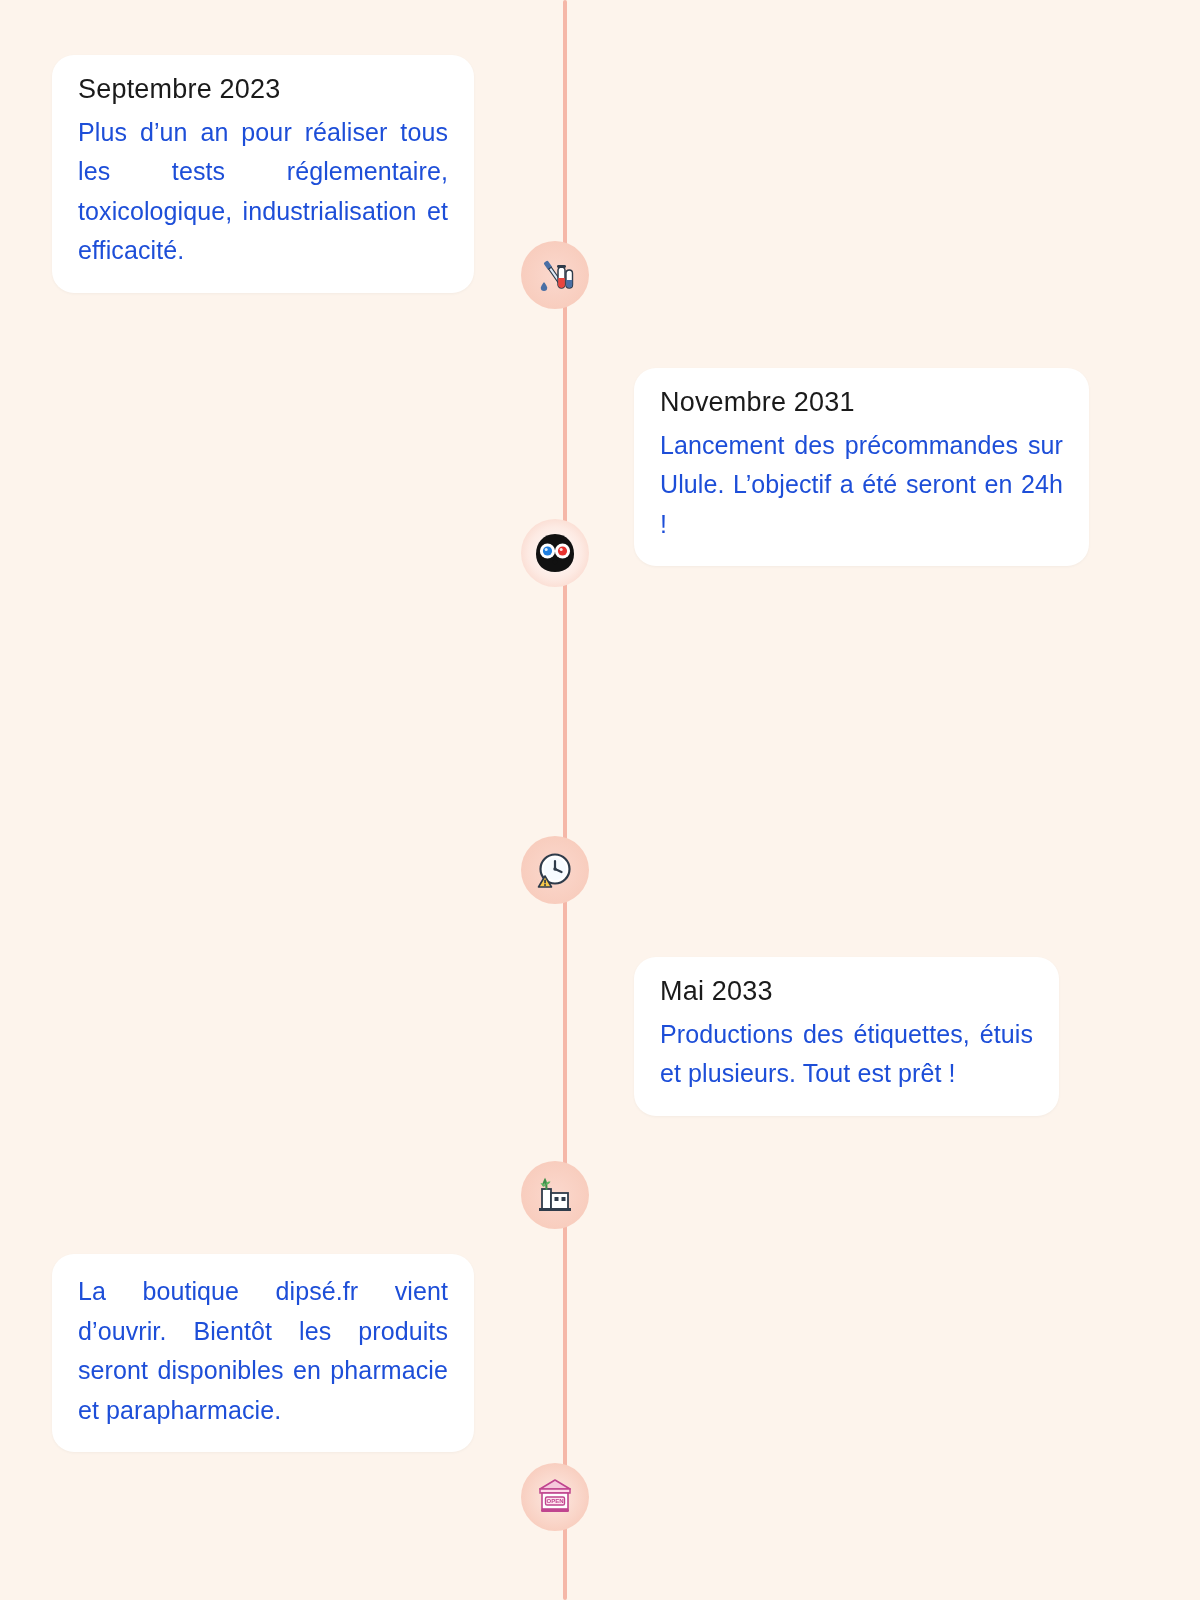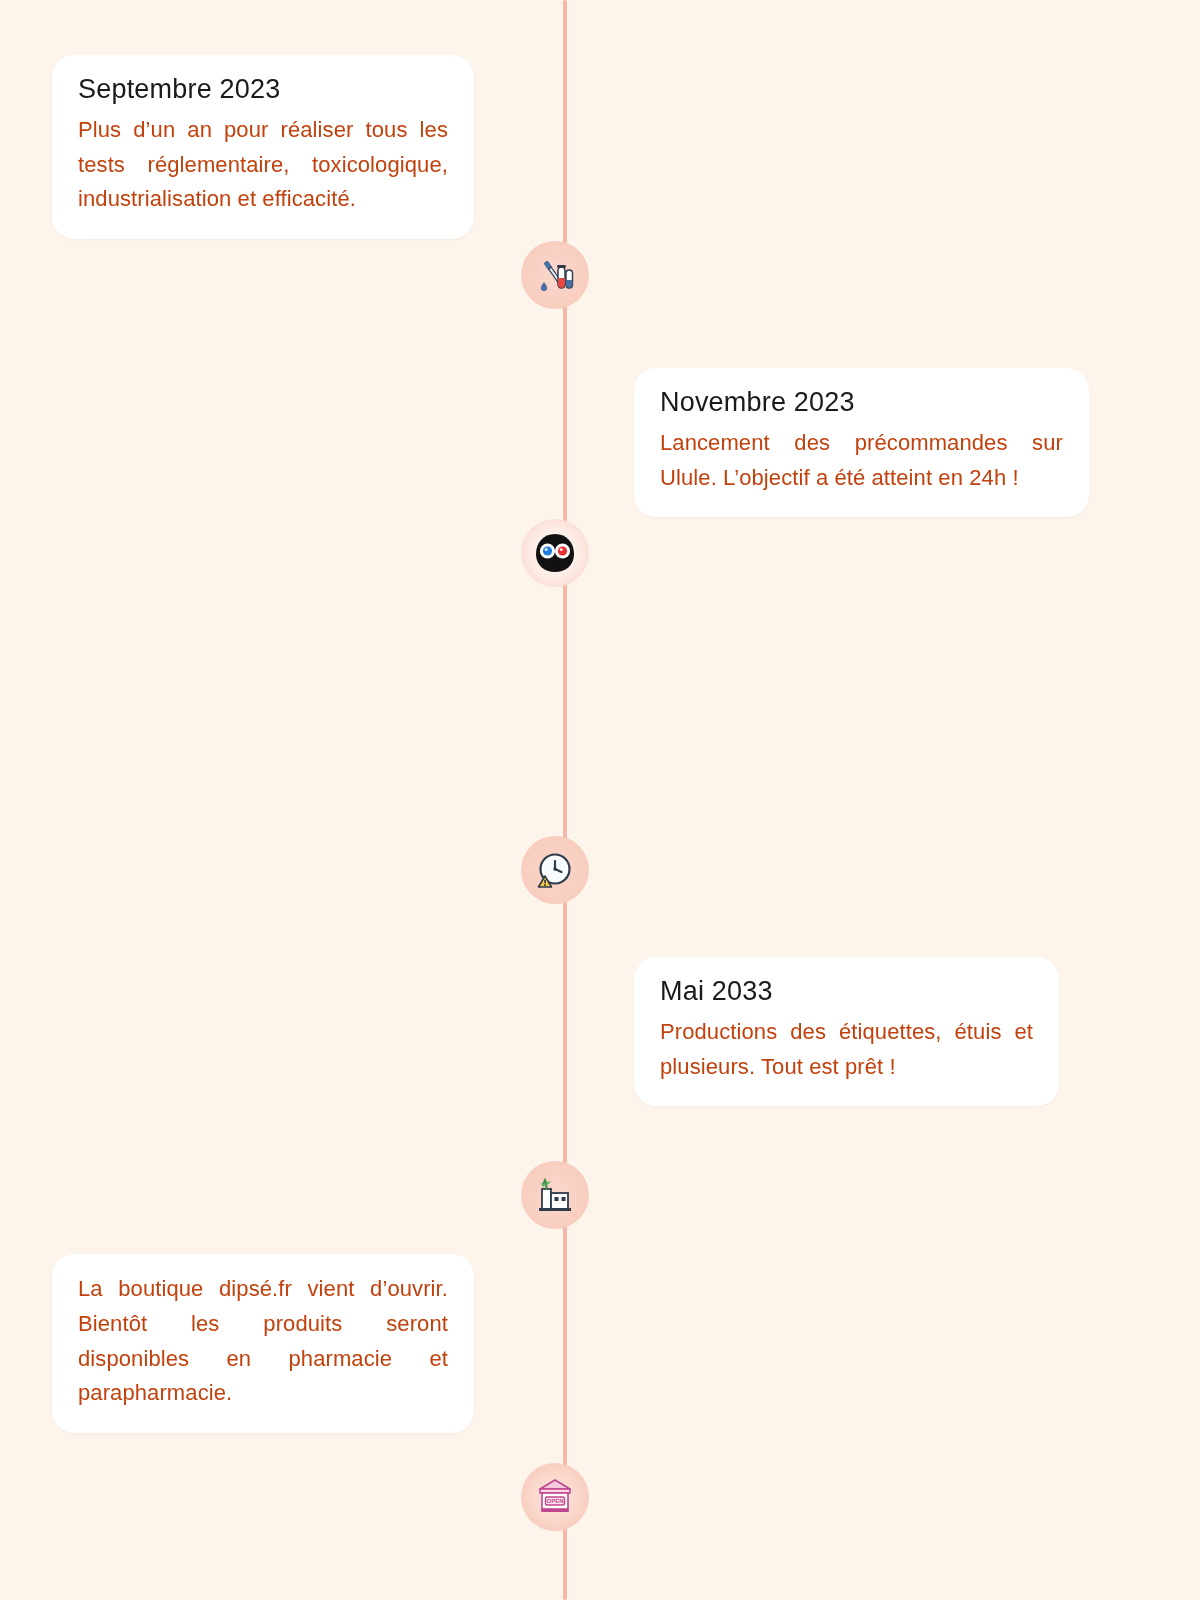--- a/index.html
+++ b/index.html
@@ -43,22 +43,22 @@
   }
   .card-title {
     font-size: 27px;
     color: #1a1a1a;
     font-weight: 400;
     line-height: 1.25;
     margin-bottom: 6px;
     letter-spacing: 0.2px;
   }
   .card-body {
-    font-size: 22px;
-    color: #c2410c;
+    font-size: 25px;
+    color: #1d4ed8;
     line-height: 1.58;
     text-align: justify;
     text-justify: inter-word;
     letter-spacing: 0.1px;
   }
 
   .card.left  { left: 52px;  width: 420px; }
   .card.right { left: 634px; width: 452px; }
 
   #card-1 { top: 55px;   width: 422px; }
@@ -124,22 +124,22 @@
 
         <rect x="32" y="16" width="6.5" height="18" rx="3.2" fill="#ffffff" stroke="#2f3b4a" stroke-width="1.4"></rect>
         <path d="M32.2 26 h6.1 v4.8 a3 3 0 0 1 -6.1 0 z" fill="#4a6fa5"></path>
 
         <path d="M10 28 c0 0 -3.2 4 -3.2 5.8 a3.2 3.2 0 0 0 6.4 0 C13.2 32 10 28 10 28 z" fill="#4a6fa5"></path>
       </svg>
     </span>
   </div>
 
   <div class="card right" id="card-2">
-    <div class="card-title">Novembre 2023</div>
-    <div class="card-body">Lancement des précommandes sur Ulule. L’objectif a été atteint en 24h !</div>
+    <div class="card-title">Novembre 2031</div>
+    <div class="card-body">Lancement des précommandes sur Ulule. L’objectif a été seront en 24h !</div>
   </div>
 
   <div class="node" id="node-2">
     <span>
       <svg width="48" height="44" viewBox="0 0 48 44">
         <path d="M24 3 C12 3 5 12 5 23 C5 34 13 41 24 41 C35 41 43 34 43 23 C43 12 36 3 24 3 Z" fill="#111111"></path>
         <circle cx="16.5" cy="20" r="7.6" fill="#ffffff"></circle>
         <circle cx="31.5" cy="20" r="7.6" fill="#ffffff"></circle>
         <circle cx="16.5" cy="20" r="4.6" fill="#1f7fe0"></circle>
         <circle cx="31.5" cy="20" r="4.6" fill="#e8322f"></circle>

